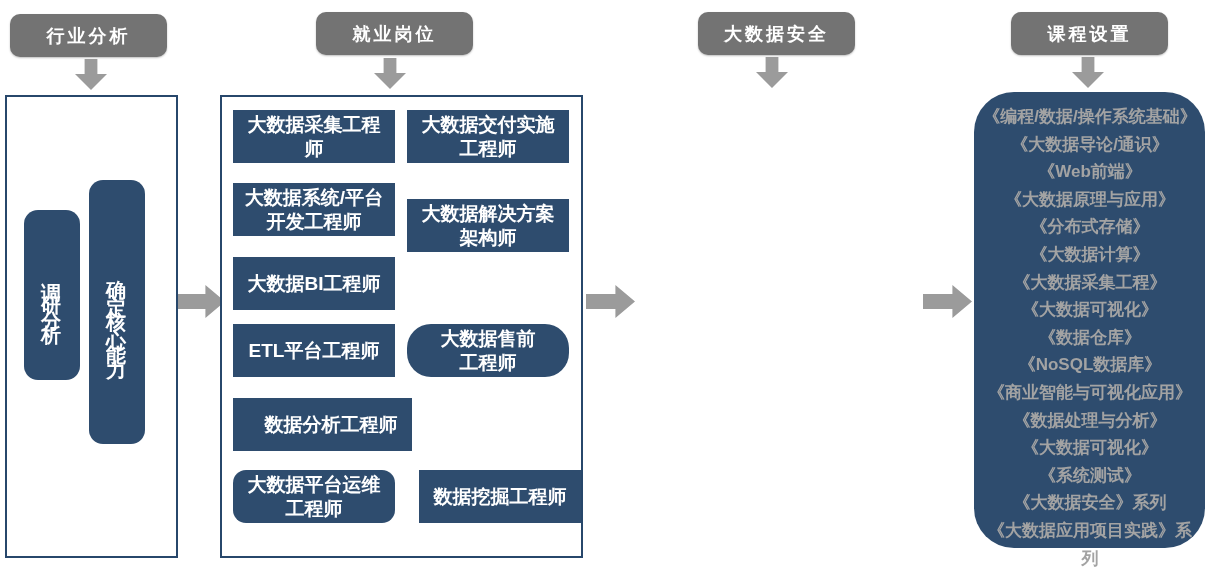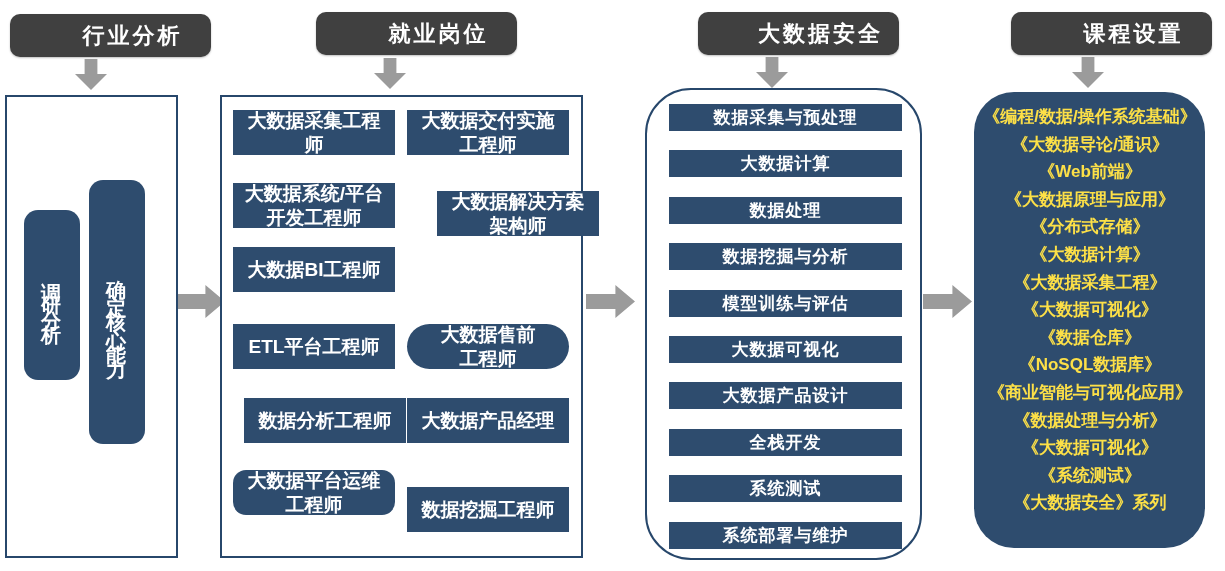--- a/index.html
+++ b/index.html
@@ -3,25 +3,24 @@
 <meta charset="utf-8">
 <style>
   html,body { margin:0; padding:0; background:#ffffff; }
   #stage {
     position:relative; width:1225px; height:571px; background:#ffffff;
     font-family:"Liberation Sans","DejaVu Sans",sans-serif; overflow:hidden;
   }
   
   .hdr {
     position:absolute; width:157px; height:43px;
-    background:#404040; border-radius:10px;
-    color:#ffffff; font-weight:bold; font-size:22px; letter-spacing:3px;
+    background:#737373; border-radius:10px;
+    color:#ffffff; font-weight:bold; font-size:18px; letter-spacing:3px;
     display:flex; align-items:center; justify-content:center;
     box-shadow:0 1px 2px rgba(0,0,0,0.25);
-    padding-left:44px;
   }
   
   .down-arrow {
     position:absolute; width:32px; height:31px; background:#9b9b9b;
     clip-path:polygon(30% 0, 70% 0, 70% 48%, 100% 48%, 50% 100%, 0 48%, 30% 48%);
   }
   .right-arrow {
     position:absolute; width:49px; height:33px; background:#9b9b9b;
     clip-path:polygon(0 27%, 60% 27%, 60% 0, 100% 50%, 60% 100%, 60% 73%, 0 73%);
   }
@@ -36,35 +35,35 @@
   .vpill {
     position:absolute; background:#2e4c6e; border-radius:14px;
     color:#ffffff; font-weight:bold; font-size:20px;
     writing-mode:vertical-rl; text-orientation:upright; letter-spacing:14px;
     display:flex; align-items:center; justify-content:center;
   }
   #pill-research { left:17px; top:113px; width:56px; height:170px; }
   #pill-core     { left:82px; top:83px;  width:56px; height:264px; letter-spacing:16px; }
   
   .job {
-    position:absolute; width:162px; height:45px; background:#2e4c6e;
+    position:absolute; width:162px; height:53px; background:#2e4c6e;
     color:#ffffff; font-weight:bold; font-size:19px; line-height:1.25;
     display:flex; align-items:center; justify-content:center;
     text-align:center; white-space:pre-line;
   }
   
   .bar {
     position:absolute; left:22px; width:233px; height:27px; background:#2e4c6e;
     color:#ffffff; font-weight:bold; font-size:17px; letter-spacing:1px;
     display:flex; align-items:center; justify-content:center;
   }
   
   #course-list {
     position:absolute; left:-14px; top:11px; width:260px;
-    color:#fde047; font-weight:bold; font-size:17px; line-height:27.6px;
+    color:#a3a3a3; font-weight:bold; font-size:17px; line-height:27.6px;
     text-align:center;
   }
   .course { white-space:pre-line; }
 </style>
 </head>
 <body>
 
 <div id="stage">
 
   <div class="hdr" style="left:10px; top:14px;">行业分析</div>
@@ -86,59 +85,48 @@
     <div class="vpill" id="pill-core">确定核心能力</div>
   </div>
 
   <div class="panel" id="panel-jobs">
     <div class="job" style="left:11px;  top:13px;">大数据采集工程
 师</div>
     <div class="job" style="left:185px; top:13px;">大数据交付实施
 工程师</div>
     <div class="job" style="left:11px;  top:86px;">大数据系统/平台
 开发工程师</div>
-    <div class="job" style="left:185px; top:94px;margin-left:30px;">大数据解决方案
+    <div class="job" style="left:185px; top:102px;">大数据解决方案
 架构师</div>
-    <div class="job" style="left:11px;  top:150px;">大数据BI工程师</div>
+    <div class="job" style="left:11px;  top:160px;">大数据BI工程师</div>
     <div class="job" style="left:11px;  top:227px;">ETL平台工程师</div>
     <div class="job" style="left:185px; top:227px;border-radius:24px;">大数据售前
 工程师</div>
-    <div class="job" style="left:22px;  top:301px;">数据分析工程师</div>
-    <div class="job" style="left:185px; top:301px;">大数据产品经理</div>
+    <div class="job" style="left:11px;  top:301px;padding-left:17px;">数据分析工程师</div>
     <div class="job" style="left:11px;  top:373px;border-radius:13px;">大数据平台运维
 工程师</div>
-    <div class="job" style="left:185px; top:373px;margin-top:17px;">数据挖掘工程师</div>
+    <div class="job" style="left:197px; top:373px;">数据挖掘工程师</div>
   </div>
 
-  <div class="panel" id="panel-comp">
-    <div class="bar" style="top:14px;">数据采集与预处理</div>
-    <div class="bar" style="top:60px;">大数据计算</div>
-    <div class="bar" style="top:107px;">数据处理</div>
-    <div class="bar" style="top:153px;">数据挖掘与分析</div>
-    <div class="bar" style="top:200px;">模型训练与评估</div>
-    <div class="bar" style="top:246px;">大数据可视化</div>
-    <div class="bar" style="top:292px;">大数据产品设计</div>
-    <div class="bar" style="top:339px;">全栈开发</div>
-    <div class="bar" style="top:385px;">系统测试</div>
-    <div class="bar" style="top:432px;">系统部署与维护</div>
-  </div>
 
   <div class="panel" id="panel-courses">
     <div id="course-list">
       <div class="course">《编程/数据/操作系统基础》</div>
       <div class="course">《大数据导论/通识》</div>
       <div class="course">《Web前端》</div>
       <div class="course">《大数据原理与应用》</div>
       <div class="course">《分布式存储》</div>
       <div class="course">《大数据计算》</div>
       <div class="course">《大数据采集工程》</div>
       <div class="course">《大数据可视化》</div>
       <div class="course">《数据仓库》</div>
       <div class="course">《NoSQL数据库》</div>
       <div class="course">《商业智能与可视化应用》</div>
       <div class="course">《数据处理与分析》</div>
       <div class="course">《大数据可视化》</div>
       <div class="course">《系统测试》</div>
       <div class="course">《大数据安全》系列</div>
+      <div class="course">《大数据应用项目实践》系
+列</div>
     </div>
   </div>
 
 </div>
 
 </body></html>

